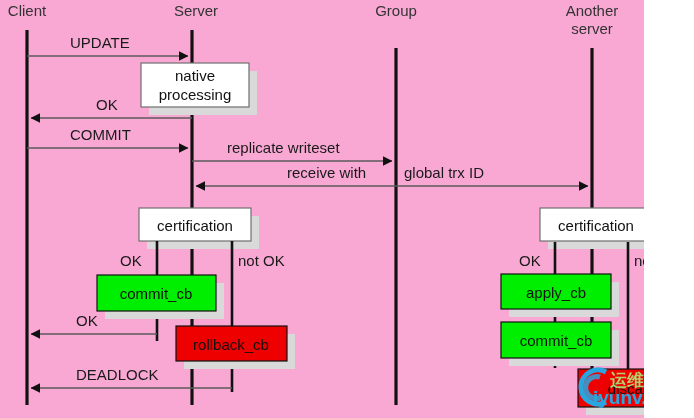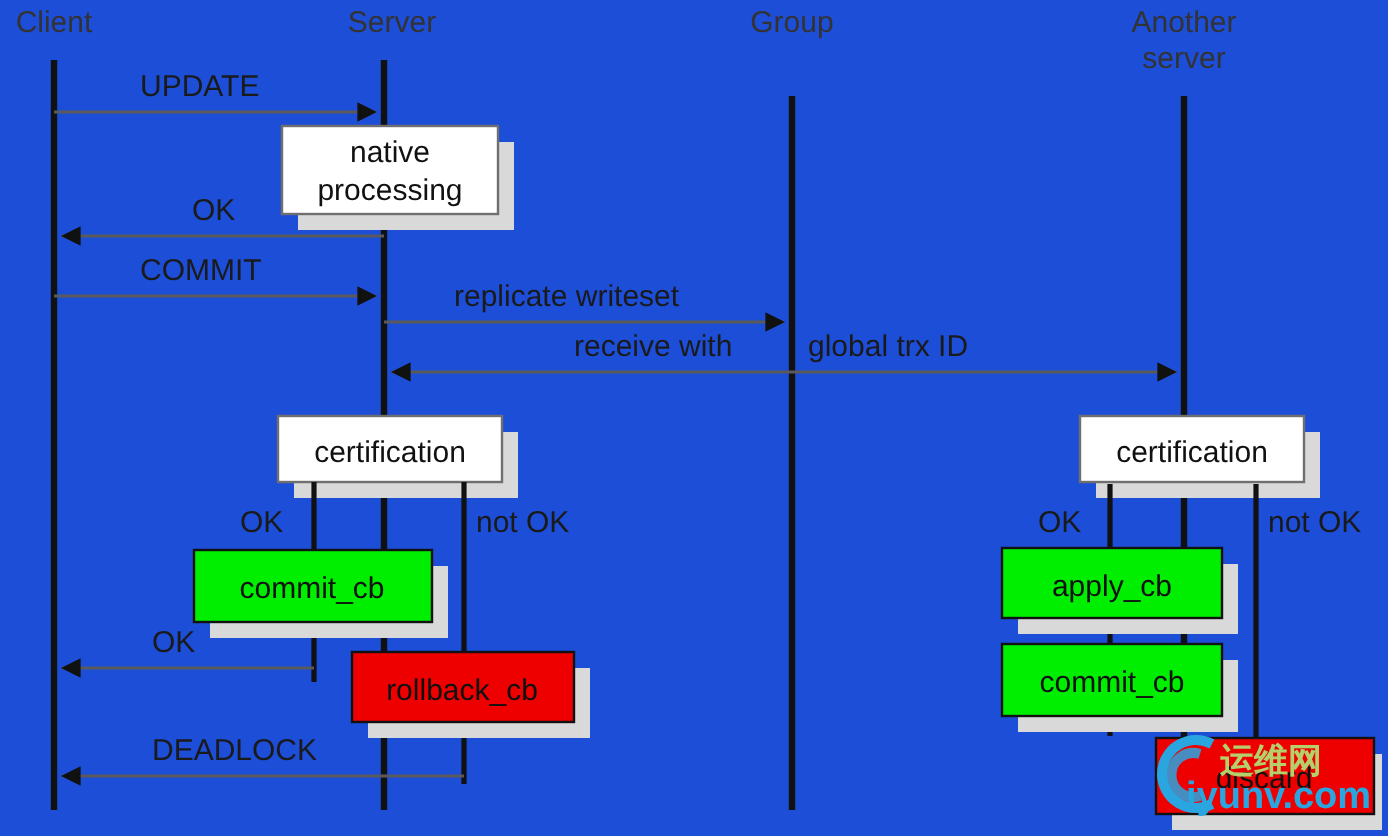--- a/index.html
+++ b/index.html
@@ -5,23 +5,23 @@
   html, body {
     margin: 0;
     padding: 0;
     background: #ffffff;
   }
   body {
     font-family: "Liberation Sans", sans-serif;
   }
   #diagram-root {
     position: relative;
-    width: 694px;
+    width: 644px;
     height: 418px;
-    background: #1d4ed8;
+    background: #f9a8d4;
     overflow: hidden;
   }
   svg#seq-svg {
     position: absolute;
     left: 0;
     top: 0;
     width: 694px;
     height: 418px;
     display: block;
   }

